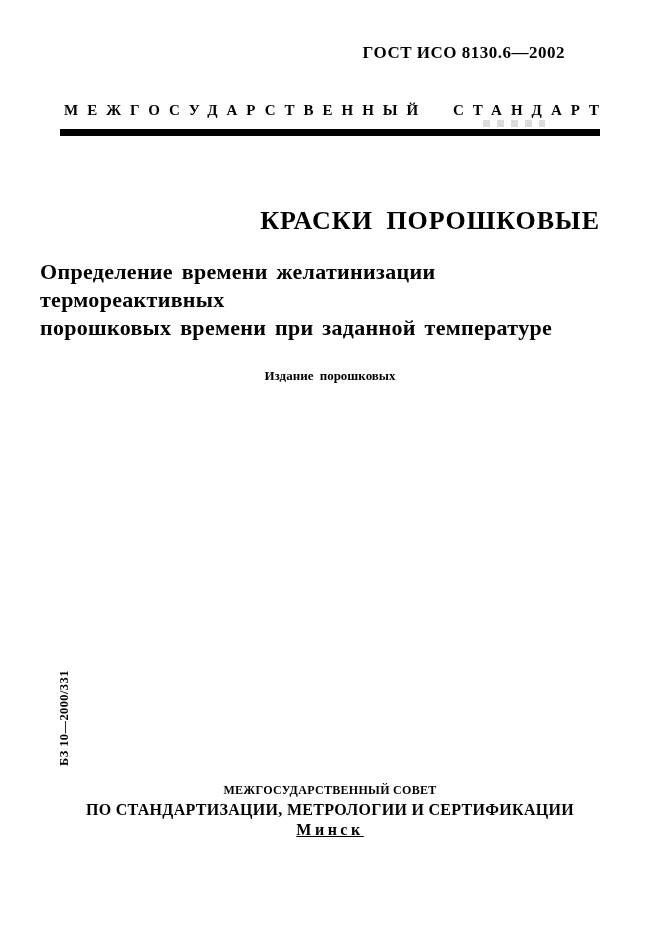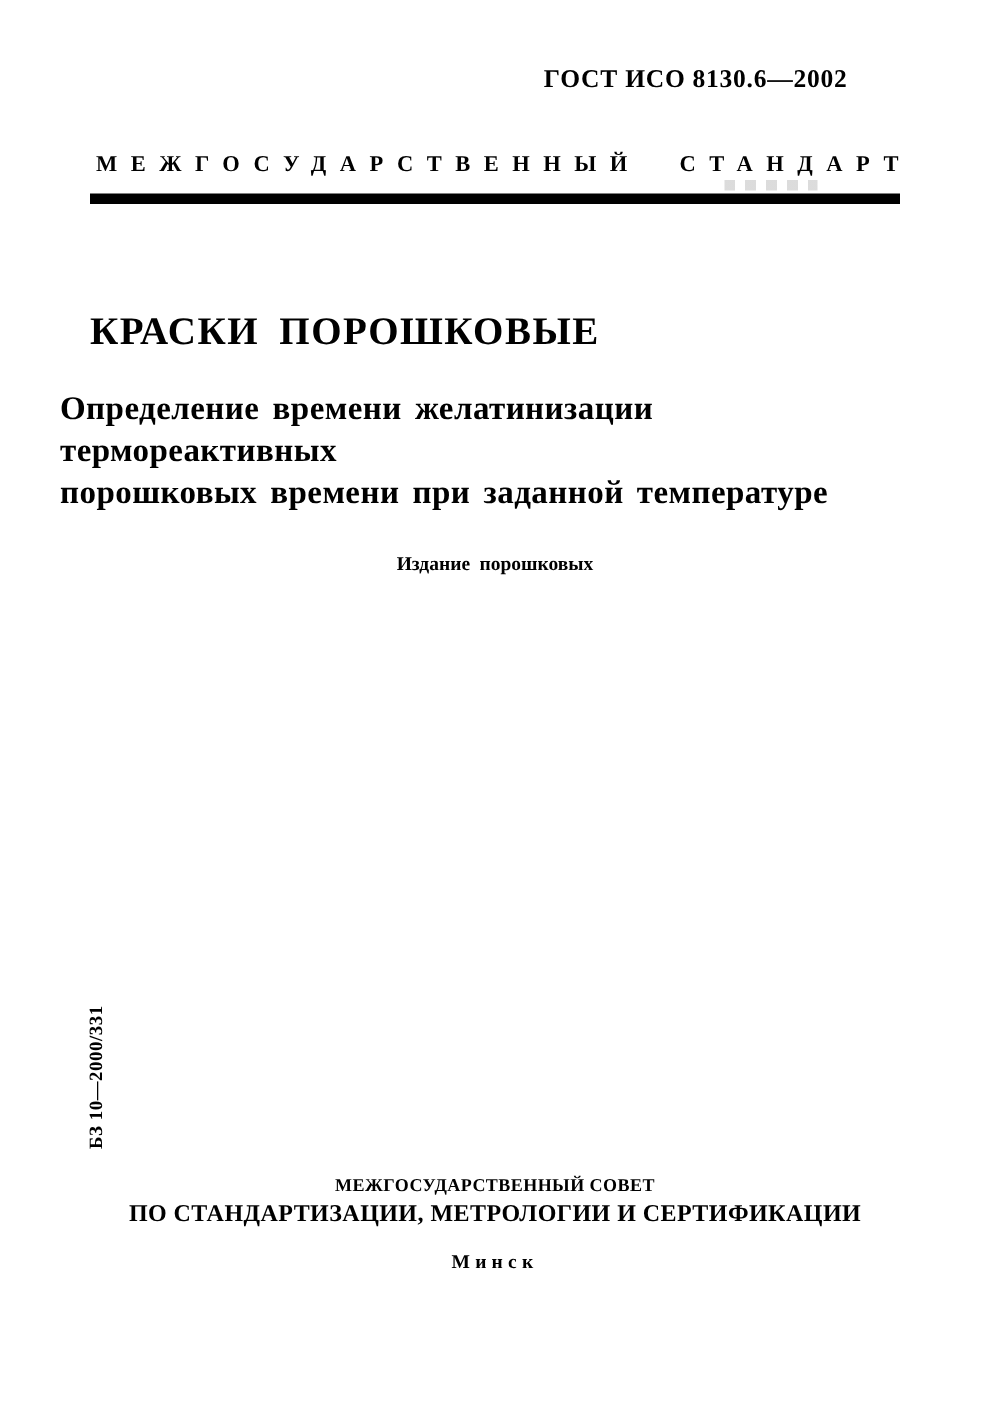--- a/index.html
+++ b/index.html
@@ -41,21 +41,21 @@
   .scan-artifact {
     position: absolute;
     top: 120px; left: 483px;
     width: 62px; height: 7px;
     background: repeating-linear-gradient(90deg, #9a9a9a 0 7px, transparent 7px 14px);
     opacity: 0.35;
   }
   .main-title {
     position: absolute;
     top: 206px; left: 60px; width: 540px;
-    text-align: left;
+    text-align: right;
     font-size: 26px;
     font-weight: bold;
     letter-spacing: 1px;
     word-spacing: 6px;
   }
   .subtitle {
     position: absolute;
     top: 258px; left: 40px; width: 580px;
     text-align: left;
     font-size: 22px;
@@ -92,24 +92,25 @@
     font-weight: bold;
     letter-spacing: 0.3px;
     margin-bottom: 3px;
   }
   .footer .council-scope {
     font-size: 16px;
     font-weight: bold;
     letter-spacing: 0.3px;
   }
   .footer .city {
-    font-size: 13px;
+    font-size: 16px;
     font-weight: bold;
     letter-spacing: 3.5px;
-    margin-top: 14px;
+    margin-top: 2px;
+    text-decoration: underline;
   }
 </style>
 </head>
 <body>
 
 <div class="page">
 
   <div class="doc-number">ГОСТ ИСО 8130.6—2002</div>
 
   <div class="banner-label">МЕЖГОСУДАРСТВЕННЫЙ СТАНДАРТ</div>

